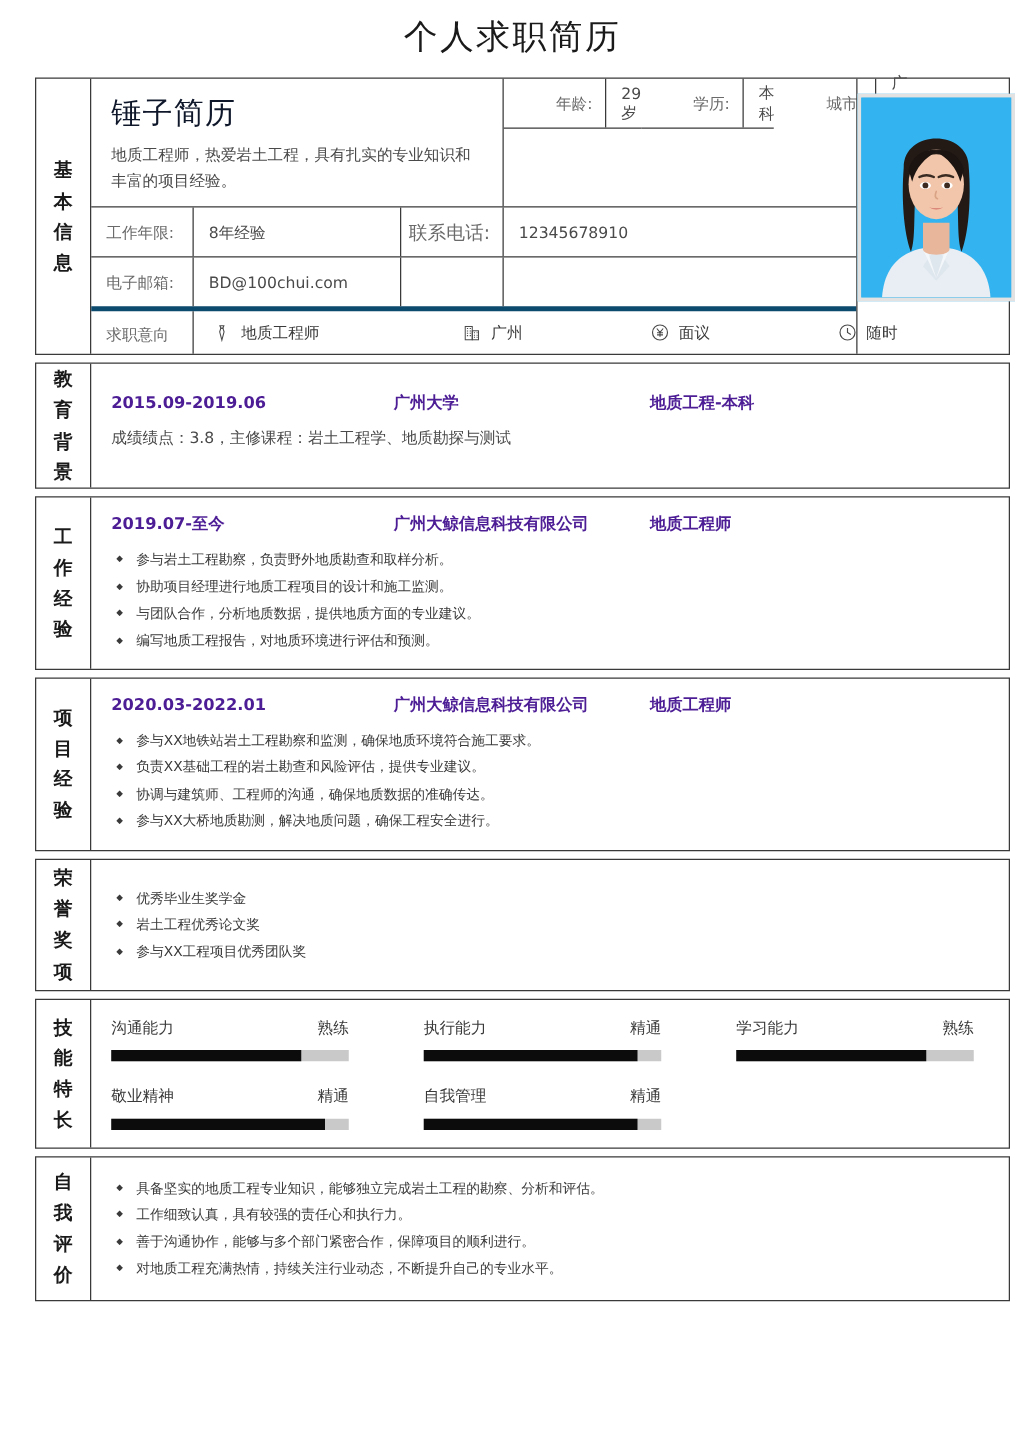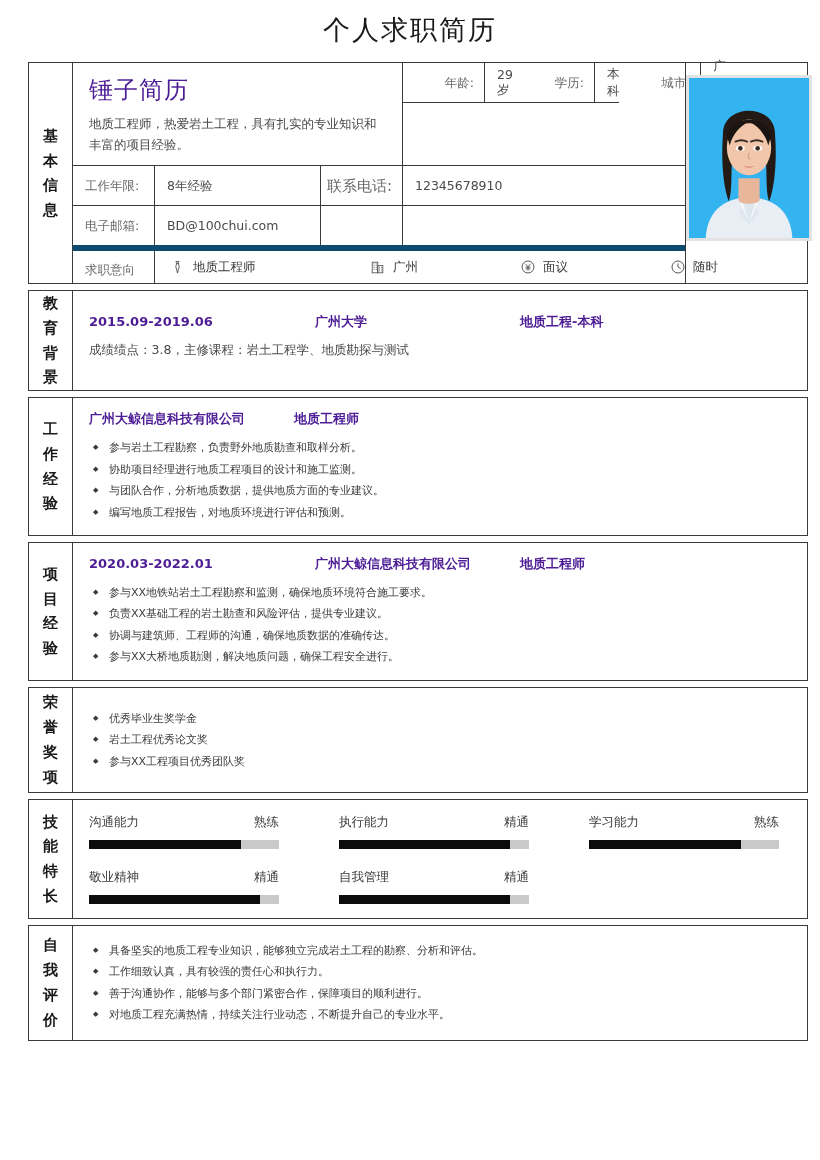--- a/index.html
+++ b/index.html
@@ -64,21 +64,21 @@
     border: 3px solid #e2e2e2;
     background: #33b3ef;
     position: relative;
     overflow: hidden;
   }
   .photo-frame svg { display: block; width: 100%; height: 100%; }
 
   .b-top { display: flex; }
   .b-top-left { flex: 0 0 330px; width: 330px; padding: 14px 16px 10px 16px; border-right: 1px solid #3a3a3a; }
   .name {
-    font-size: 24px; color: #4c1d95; font-weight: 400;
+    font-size: 24px; color: #0f172a; font-weight: 400;
     letter-spacing: 1px; margin-bottom: 9px; line-height: 1.15;
   }
   .tagline { font-size: 12.5px; color: #4a4a4a; line-height: 1.65; }
 
   .b-top-right { flex: 1 1 auto; display: flex; flex-direction: row; }
   .kv { display: flex; border-bottom: 1px solid #3a3a3a; height: 39.5px; align-items: center; }
   .kv:last-child { border-bottom: none; }
   .kv-k {
     flex: 0 0 82px; width: 82px; text-align: right; padding-right: 10px;
     font-size: 12.5px; color: #6a6a6a; border-right: 1px solid #3a3a3a;
@@ -90,21 +90,21 @@
   .cellk {
     flex: 0 0 82px; width: 82px; text-align: left; padding-left: 12px;
     font-size: 12.5px; color: #6a6a6a; border-right: 1px solid #3a3a3a;
     line-height: 40px;
   }
   .cellv { flex: 0 0 166px; width: 166px; padding-left: 12px; font-size: 12.5px; color: #4a4a4a; line-height: 40px; border-right: 1px solid #3a3a3a; }
   .cellk2 { flex: 0 0 82px; width: 82px; text-align: right; padding-right: 10px; font-size: 15px; color: #6a6a6a; border-right: 1px solid #3a3a3a; line-height: 40px; }
   .cellv2 { flex: 1 1 auto; padding-left: 12px; font-size: 12.5px; color: #4a4a4a; line-height: 40px; }
   .cellv2.empty { }
 
-  .b-intent { display: flex; border-top: 6px solid #0c4a6e; height: 38px; align-items: center; }
+  .b-intent { display: flex; border-top: 4px solid #0c4a6e; height: 38px; align-items: center; }
   .intent-k { flex: 0 0 82px; width: 82px; padding-left: 12px; font-size: 12.5px; color: #6a6a6a; border-right: 1px solid #3a3a3a; line-height: 38px; height: 100%; }
   .intent-items { flex: 1 1 auto; display: flex; align-items: center; padding-left: 14px; }
   .intent-item { display: flex; align-items: center; font-size: 12.5px; color: #3a3a3a; }
   .intent-item .ic { width: 17px; height: 17px; margin-right: 7px; display: inline-flex; align-items: center; justify-content: center; }
   .intent-item .ic svg { display:block; }
 
   
   .blk { padding: 12px 14px 12px 16px; }
   .hdr { display: flex; align-items: baseline; font-size: 13px; font-weight: bold; color: #4c1d95; margin-bottom: 9px; }
   .hdr .c1 { flex: 0 0 226px; }
@@ -298,20 +298,21 @@
 
   <div class="section">
     <div class="side-label">
       <span>工</span>
       <span>作</span>
       <span>经</span>
       <span>验</span>
     </div>
     <div class="side-body blk">
       <div class="hdr">
+        <div class="c1">2019.07-至今</div>
         <div class="c2">广州大鲸信息科技有限公司</div>
         <div class="c3">地质工程师</div>
       </div>
       <ul class="bullets">
         <li>参与岩土工程勘察，负责野外地质勘查和取样分析。</li>
         <li>协助项目经理进行地质工程项目的设计和施工监测。</li>
         <li>与团队合作，分析地质数据，提供地质方面的专业建议。</li>
         <li>编写地质工程报告，对地质环境进行评估和预测。</li>
       </ul>
     </div>

